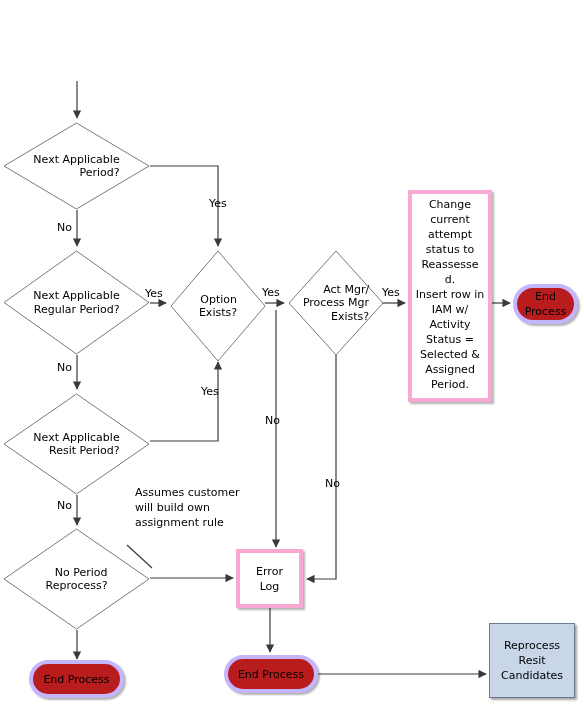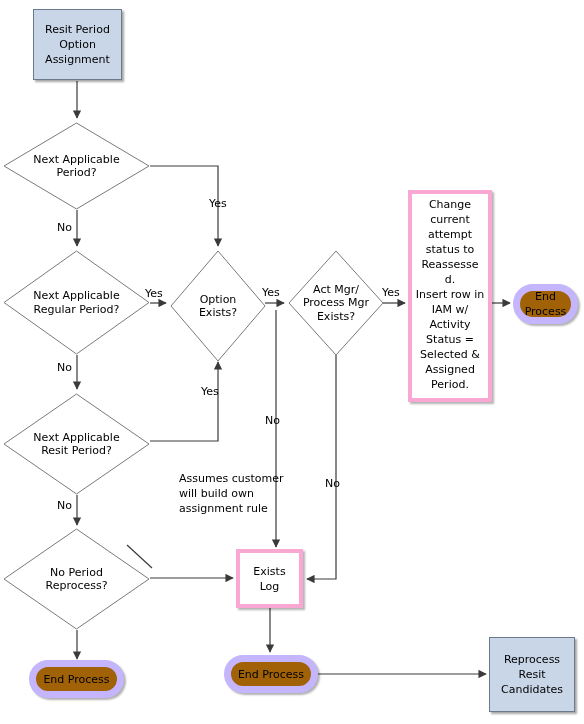--- a/index.html
+++ b/index.html
@@ -40,22 +40,22 @@
     border: 4px solid #f9a8d4;
     background: #ffffff;
     box-shadow: 2px 2px 2px rgba(0,0,0,0.30);
   }
   .box-blue {
     background: #c8d6e8;
     border: 1px solid #6b7a8c;
     box-shadow: 2px 2px 2px rgba(0,0,0,0.35);
   }
   .terminator {
-    border: 7px solid #c4b5fd;
-    background: #a16207;
+    border: 4px solid #c4b5fd;
+    background: #b91c1c;
     border-radius: 20px;
     box-shadow: 2px 2px 2px rgba(0,0,0,0.30);
   }
   .diamond-wrap {
     position: absolute;
     z-index: 3;
   }
   .diamond-wrap svg {
     position: absolute;
     left: 0;
@@ -64,21 +64,21 @@
   }
   .diamond-label {
     position: absolute;
     left: 0;
     top: 0;
     width: 100%;
     height: 100%;
     display: flex;
     align-items: center;
     justify-content: center;
-    text-align: center;
+    text-align: right;
     font-size: 11px;
     line-height: 13.5px;
     color: #000000;
     padding: 0 6px;
     box-sizing: border-box;
   }
   .edge-label {
     position: absolute;
     font-size: 11px;
     line-height: 12px;
@@ -145,25 +145,20 @@
       <path d="M 270 608 L 270 652"></path>
 
       <path d="M 318 674 L 486 674"></path>
     </g>
     <g stroke="#3a3a3a" stroke-width="1.2" fill="none">
 
       <path d="M 127 545 L 152 568"></path>
     </g>
   </svg>
 
-  <div class="node box-blue" style="left:33px; top:9px; width:89px; height:71px;">
-    <span class="proc-text">Resit Period
-Option
-Assignment</span>
-  </div>
 
   <div class="diamond-wrap" style="left:3px; top:122px; width:147px; height:88px;">
     <svg width="147" height="88" viewBox="0 0 147 88" xmlns="http://www.w3.org/2000/svg">
       <polygon points="73.5,1 146,44 73.5,87 1,44" fill="#ffffff" stroke="#7a7a7a" stroke-width="1"></polygon>
     </svg>
     <div class="diamond-label" style="white-space:pre-line;">Next Applicable
 Period?</div>
   </div>
 
   <div class="diamond-wrap" style="left:3px; top:250px; width:147px; height:105px;">
@@ -222,33 +217,33 @@
 Assigned
 Period.</span>
   </div>
 
   <div class="node terminator" style="left:513px; top:284px; width:65px; height:40px;">
     <span class="proc-text">End
 Process</span>
   </div>
 
   <div class="node box" style="left:236px; top:549px; width:67px; height:59px;">
-    <span class="proc-text">Exists
+    <span class="proc-text">Error
 Log</span>
   </div>
 
   <div class="node terminator" style="left:29px; top:660px; width:95px; height:38px;">
     <span class="proc-text">End Process</span>
   </div>
 
   <div class="node terminator" style="left:224px; top:655px; width:94px; height:38px;">
     <span class="proc-text">End Process</span>
   </div>
 
-  <div class="node box-blue" style="left:489px; top:637px; width:86px; height:75px;">
+  <div class="node box-blue" style="left:489px; top:623px; width:86px; height:75px;">
     <span class="proc-text">Reprocess
 Resit
 Candidates</span>
   </div>
 
   <div class="edge-label" style="left:209px; top:198px;">Yes</div>
 
   <div class="edge-label" style="left:57px; top:222px;">No</div>
 
   <div class="edge-label" style="left:145px; top:288px;">Yes</div>
@@ -260,17 +255,17 @@
   <div class="edge-label" style="left:57px; top:500px;">No</div>
 
   <div class="edge-label" style="left:262px; top:287px;">Yes</div>
 
   <div class="edge-label" style="left:265px; top:415px;">No</div>
 
   <div class="edge-label" style="left:382px; top:287px;">Yes</div>
 
   <div class="edge-label" style="left:325px; top:478px;">No</div>
 
-  <div class="annotation" style="left:135px; top:471px; width:135px;margin-left:44px;">Assumes customer
+  <div class="annotation" style="left:135px; top:485px; width:135px;">Assumes customer
 will build own
 assignment rule</div>
 
 </div>
 
 </body></html>

